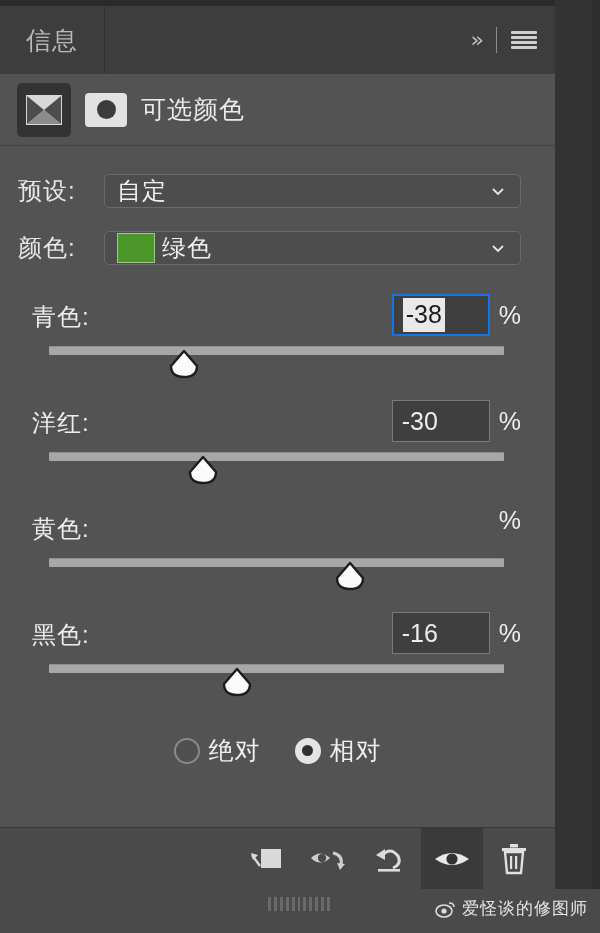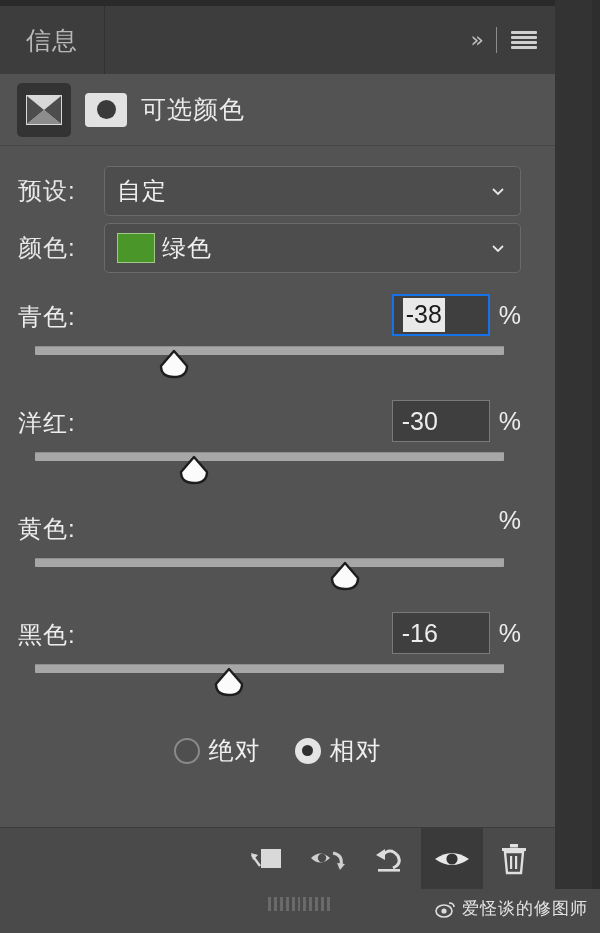--- a/index.html
+++ b/index.html
@@ -78,37 +78,37 @@
 
   
   .body { position: relative; width: 555px; padding: 22px 0 0 0; background: #535353; }
 
   .row-select {
     display: flex; align-items: center;
     height: 46px; margin: 0 34px 11px 18px;
   }
   .row-label { font-size: 24px; color: #e8e8e8; width: 86px; flex: none; letter-spacing: 1px; }
   .select {
-    position: relative; flex: 1; height: 50px;
+    position: relative; flex: 1; height: 34px;
     background: #4d4d4d; border: 1px solid #6a6a6a; border-radius: 5px;
     display: flex; align-items: center; padding: 0 12px;
     cursor: pointer;
   }
   .select .swatch {
     width: 38px; height: 30px; background: #4a9628; border: 1px solid #9ec98a;
     margin-right: 7px; flex: none;
   }
   .select .sel-text { font-size: 24px; color: #f0f0f0; letter-spacing: 1px; }
   .select .chev {
     position: absolute; right: 14px; top: 50%; transform: translateY(-50%);
     width: 16px; height: 16px;
   }
 
   
-  .slider-block { margin: 0 34px 0 18px; padding-top: 12px; }
+  .slider-block { margin: 0 34px 0 32px; padding-top: 12px; }
   .slider-top { position: relative; height: 46px; display: flex; align-items: center; }
   .s-label { font-size: 24px; color: #ededed; letter-spacing: 1px; }
   .s-field-wrap {
     position: absolute; right: 0; top: 0; display: flex; align-items: center; gap: 9px; padding-left: 16px;
   }
   .s-field {
     position: relative; width: 98px; height: 42px;
     background: #3f3f3f; border: 1px solid #7a7a7a;
     display: flex; align-items: center;
     font-size: 25px; color: #ededed; padding-left: 9px;

